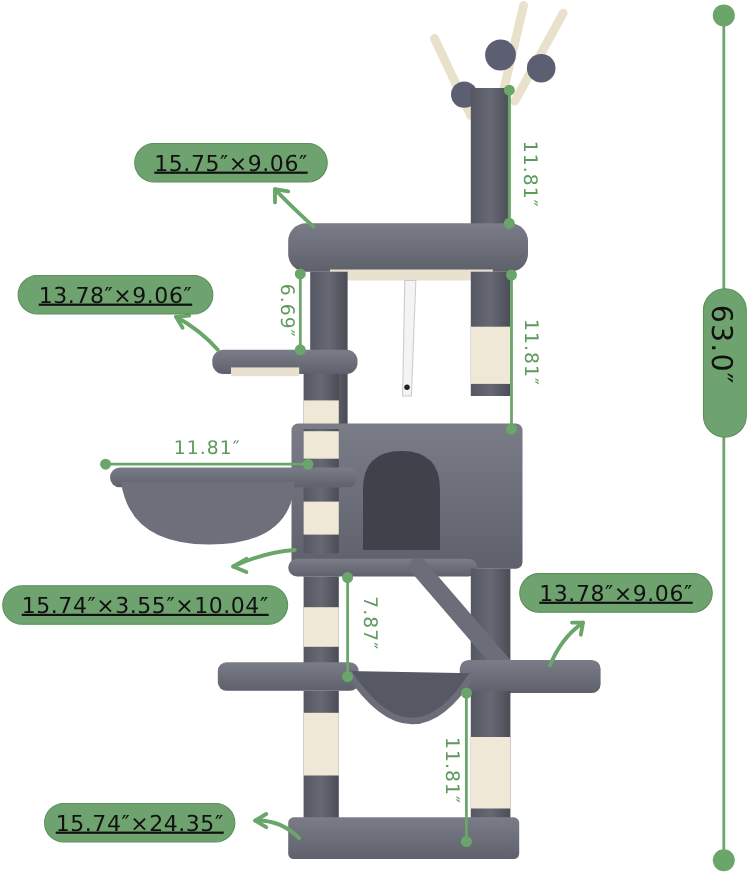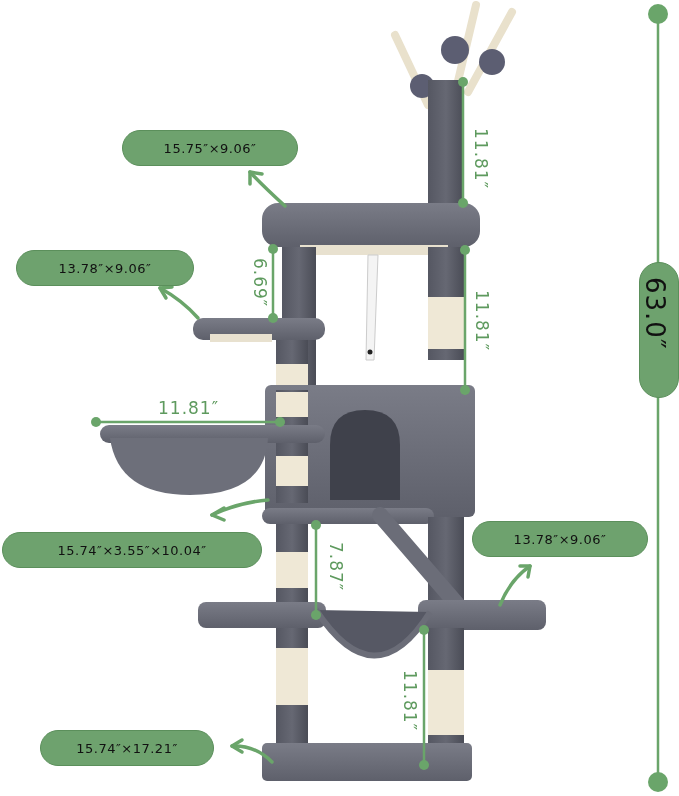--- a/index.html
+++ b/index.html
@@ -2,23 +2,23 @@
 <html><head>
   <meta charset="utf-8">
   <style>
     html, body { margin: 0; padding: 0; background: #ffffff; }
     body { width: 679px; height: 796px; position: relative; overflow: hidden; font-family: "DejaVu Sans", sans-serif; }
     .stage { position: absolute; left: 0; top: 0; width: 679px; height: 796px; }
     svg.tree { position: absolute; left: 0; top: 0; }
     .pill {
       position: absolute; height: 36px; border-radius: 18px;
       background: #6ea26e; border: 1.5px solid #5b8f5b;
-      color: #111; font-size: 13px; letter-spacing: 0.5px;
+      color: #111; font-size: 20px; letter-spacing: 0.5px;
       display: flex; align-items: center; justify-content: center;
-      box-sizing: border-box; white-space: nowrap;
+      box-sizing: border-box; white-space: nowrap; text-decoration: underline;
     }
     .vlabel {
       position: absolute; color: #5e9a5e; font-size: 17px; letter-spacing: 1px;
       transform-origin: left top; transform: rotate(90deg); white-space: nowrap;
     }
     .hlabel { position: absolute; color: #5e9a5e; font-size: 17px; letter-spacing: 1px; white-space: nowrap; }
     .height-pill {
       position: absolute; left: 639px; top: 262px; width: 40px; height: 136px;
       border-radius: 20px; background: #6ea26e; border: 1.5px solid #5b8f5b;
       box-sizing: border-box;
@@ -141,21 +141,21 @@
         <path d="M530 566 L520 566 M530 566 L528 577"></path>
       <path d="M272 762 Q255 745 232 746"></path>
         <path d="M232 746 L242 740 M232 746 L242 752"></path>
     </g>
   </svg>
 
   <div class="pill" style="left:122px;top:130px;width:176px;">15.75″×9.06″</div>
   <div class="pill" style="left:16px;top:250px;width:178px;">13.78″×9.06″</div>
   <div class="pill" style="left:2px;top:532px;width:260px;">15.74″×3.55″×10.04″</div>
   <div class="pill" style="left:472px;top:521px;width:176px;">13.78″×9.06″</div>
-  <div class="pill" style="left:40px;top:730px;width:174px;">15.74″×17.21″</div>
+  <div class="pill" style="left:40px;top:730px;width:174px;">15.74″×24.35″</div>
 
   <div class="height-pill">
     <span>63.0″</span>
   </div>
 
   <div class="vlabel" style="left:491px;top:128px;">11.81″</div>
   <div class="vlabel" style="left:270px;top:258px;">6.69″</div>
   <div class="vlabel" style="left:492px;top:290px;">11.81″</div>
   <div class="hlabel" style="left:158px;top:398px;">11.81″</div>
   <div class="vlabel" style="left:346px;top:542px;">7.87″</div>

